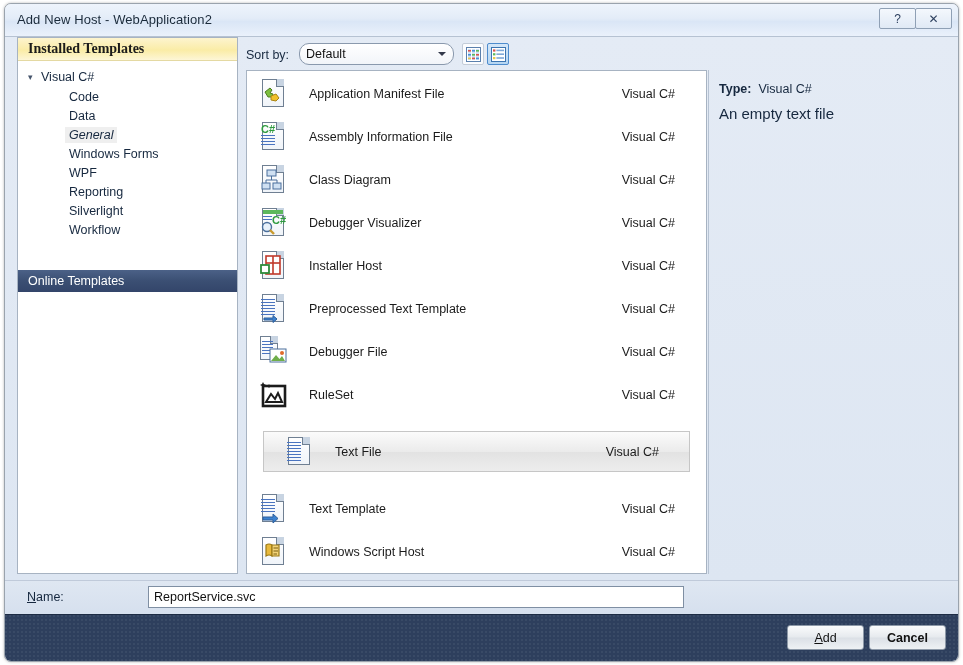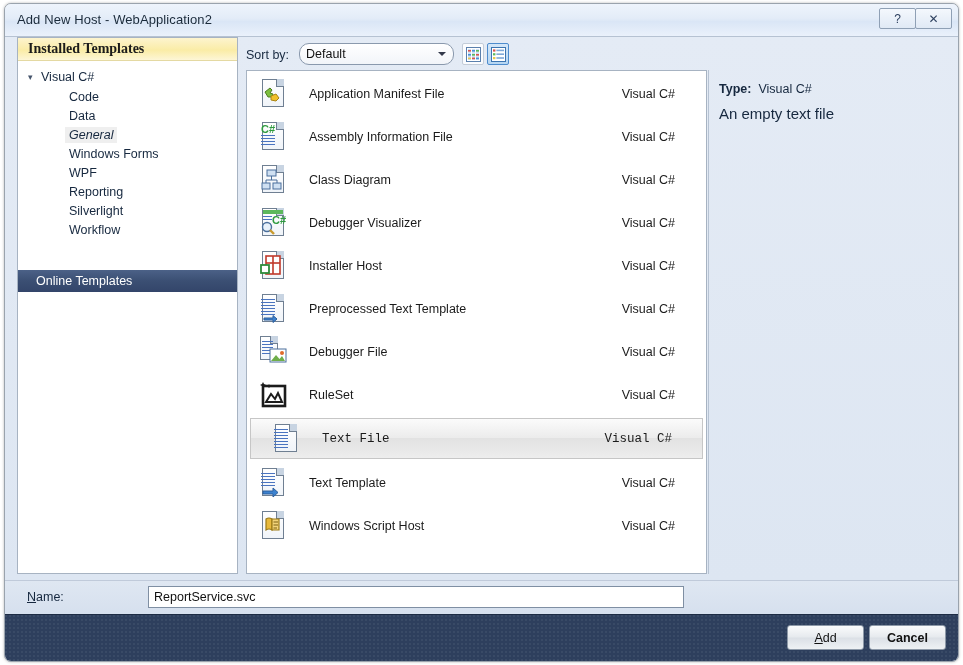--- a/index.html
+++ b/index.html
@@ -64,21 +64,21 @@
   }
   .tree-row .tw { display: inline-block; width: 13px; text-align: left; }
   .tree-row .arrow { font-size: 9px; color: #46556c; }
   .tree-row.child { padding-left: 47px; align-items: flex-end; }
   .tree-row.child .lbl { padding: 1px 4px 1px 4px; }
   .tree-row.child.selected .lbl { background: #efefef; font-style: italic; }
   #online-templates {
     position: absolute; left: 0; right: 0; top: 232px; height: 22px;
     background: linear-gradient(to bottom,#4b6187,#3b4f73 50%,#33456a);
     display: flex; align-items: center;
-    color: #ffffff; font-size: 12.5px; padding-left: 18px;
+    color: #ffffff; font-size: 12.5px; padding-left: 10px;
   }
   
   #toolbar { position: absolute; left: 241px; top: 6px; height: 25px; right: 2px; }
   #sortby-label { position: absolute; left: 0; top: 5px; font-size: 12.5px; color: #16283f; }
   #sort-combo {
     position: absolute; left: 53px; top: 0; width: 155px; height: 22px;
     background: linear-gradient(to bottom,#ffffff,#f2f5f9);
     border: 1px solid #8a99ad; border-radius: 10px;
   }
   #sort-value { position: absolute; left: 6px; top: 3px; font-size: 12.5px; color: #111; }
@@ -95,21 +95,21 @@
   #list-panel {
     position: absolute; left: 241px; top: 33px; width: 461px; bottom: 6px;
     background: #ffffff; border: 1px solid #a7b3c2;
   }
   .tmpl-row {
     position: relative; height: 41px; display: flex; align-items: center;
     padding-left: 10px; margin: 2px 1px;
   }
   .tmpl-row.selected {
     background: linear-gradient(to bottom,#fbfbfb,#ebebeb 50%,#e2e2e2 50%,#ededed);
-    border: 1px solid #c6c6c6; height: 41px; margin: 3px; font-family: Liberation Mono, monospace;
+    border: 1px solid #c6c6c6; height: 41px; margin: 16px;
   }
   .tmpl-icon { width: 32px; height: 32px; flex: 0 0 32px; position: relative; }
   .tmpl-name { font-size: 12.5px; color: #1b1b1b; margin-left: 19px; }
   .tmpl-lang { position: absolute; right: 30px; font-size: 12.5px; color: #1b1b1b; }
   
   #details-panel {
     position: absolute; left: 710px; top: 33px; right: 12px; bottom: 6px;
     background: transparent;
   }
   #details-type { position: absolute; left: 4px; top: 12px; font-size: 12.5px; color: #16283f; }

